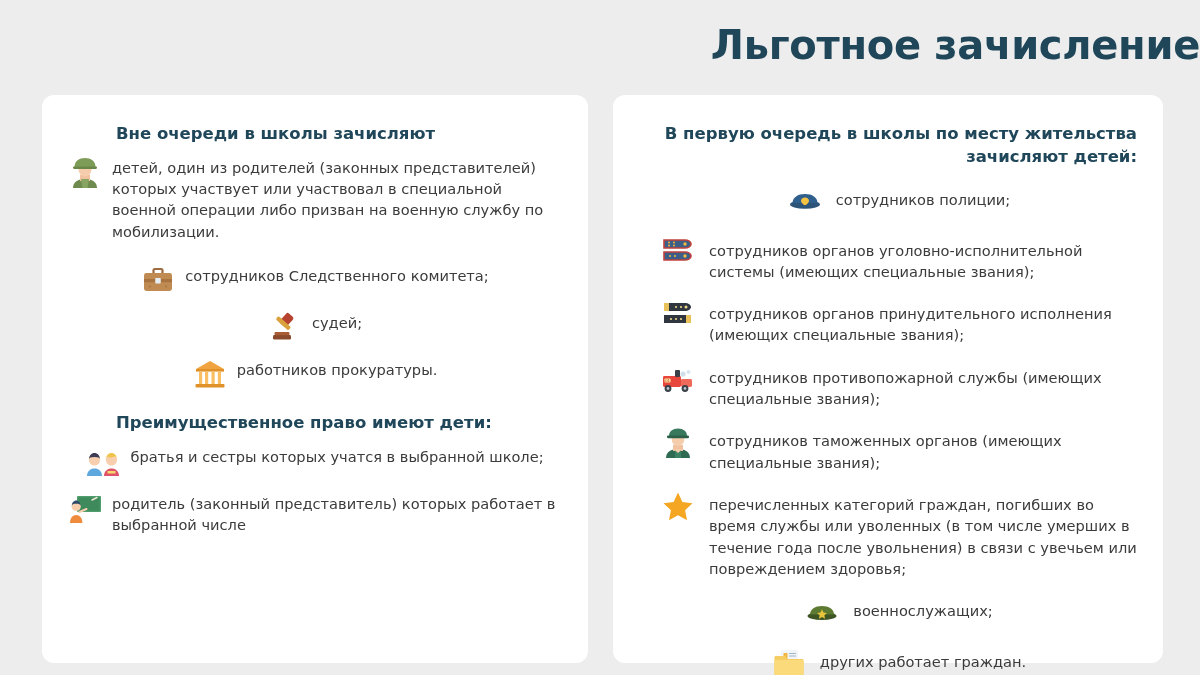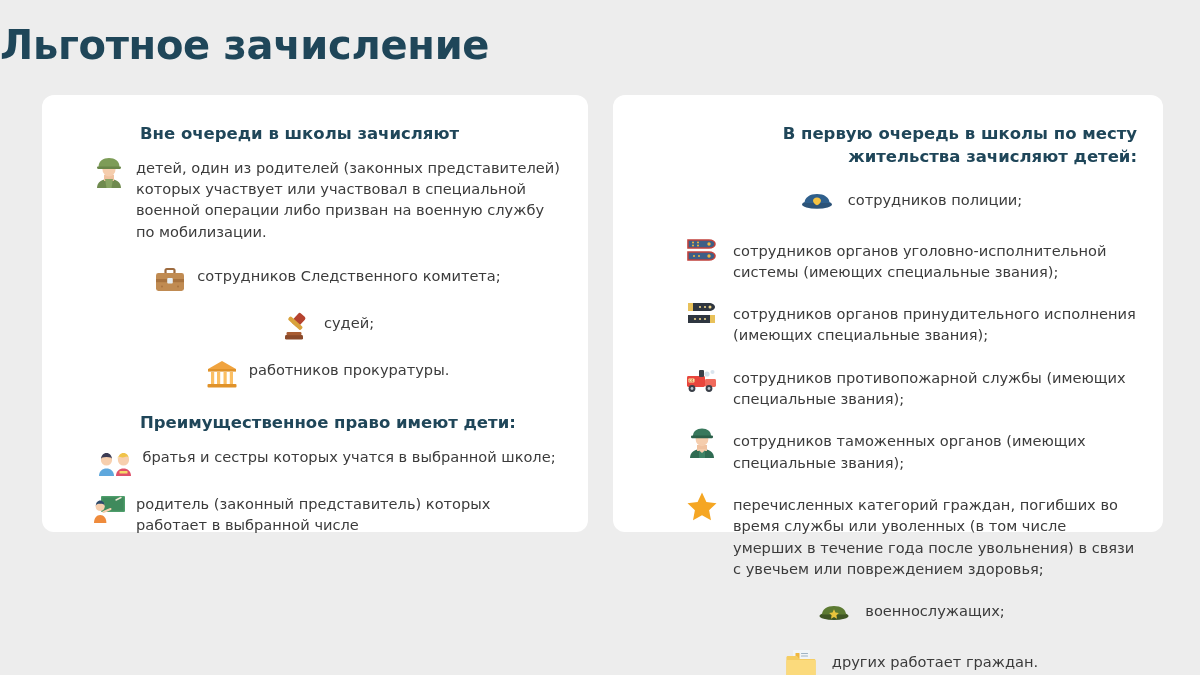--- a/index.html
+++ b/index.html
@@ -6,28 +6,28 @@
   html, body {
     width: 1200px; height: 675px;
     background: #ededed;
     font-family: "DejaVu Sans", "Liberation Sans", sans-serif;
     overflow: hidden;
   }
   .page { position: relative; width: 1200px; height: 675px; }
 
   .page-title {
     position: absolute; top: 22px; left: 0; width: 1200px;
-    text-align: left;
+    text-align: right;
     font-size: 40px; font-weight: bold; letter-spacing: -0.3px;
     color: #1f4659;
   }
 
   .card {
-    position: absolute; top: 95px; height: 437px;
-    background: #ffffff; border-radius: 12px; padding-left: 24px;
+    position: absolute; top: 95px; height: 568px;
+    background: #ffffff; border-radius: 12px;
   }
   .card-left  { left: 42px;  width: 546px; }
   .card-right { left: 613px; width: 550px; }
 
   .card-inner { padding: 28px 26px 0 26px; }
   .card-right .card-inner { padding-left: 48px; padding-right: 26px; }
 
   h2.section-head {
     color: #1f4659;
     font-size: 16.5px; font-weight: bold; line-height: 1.38;

